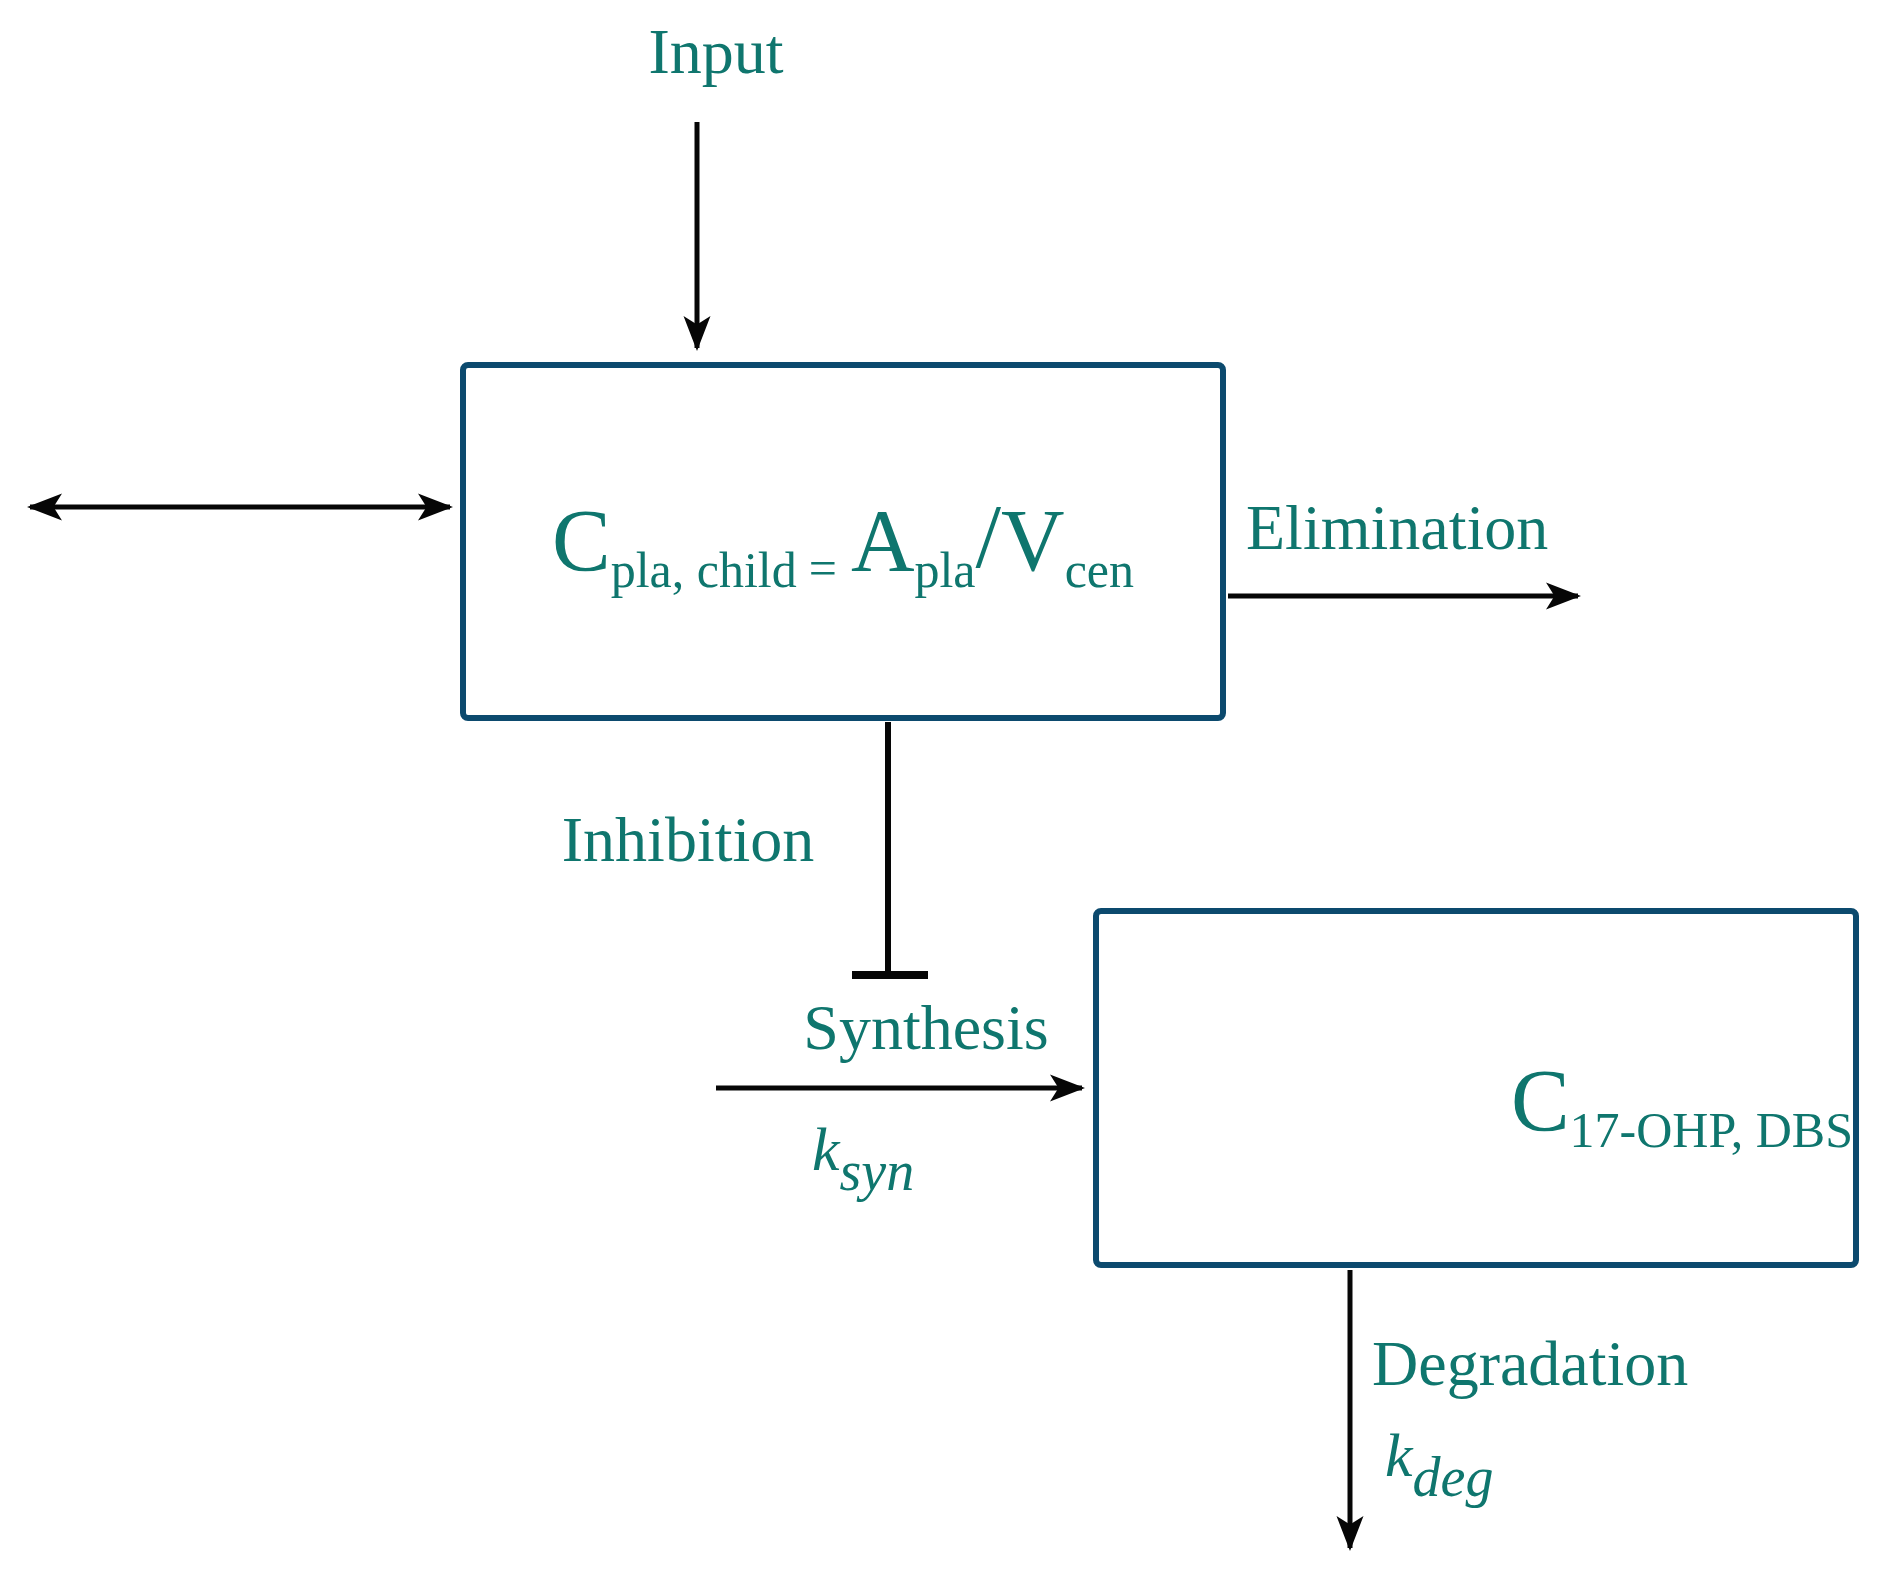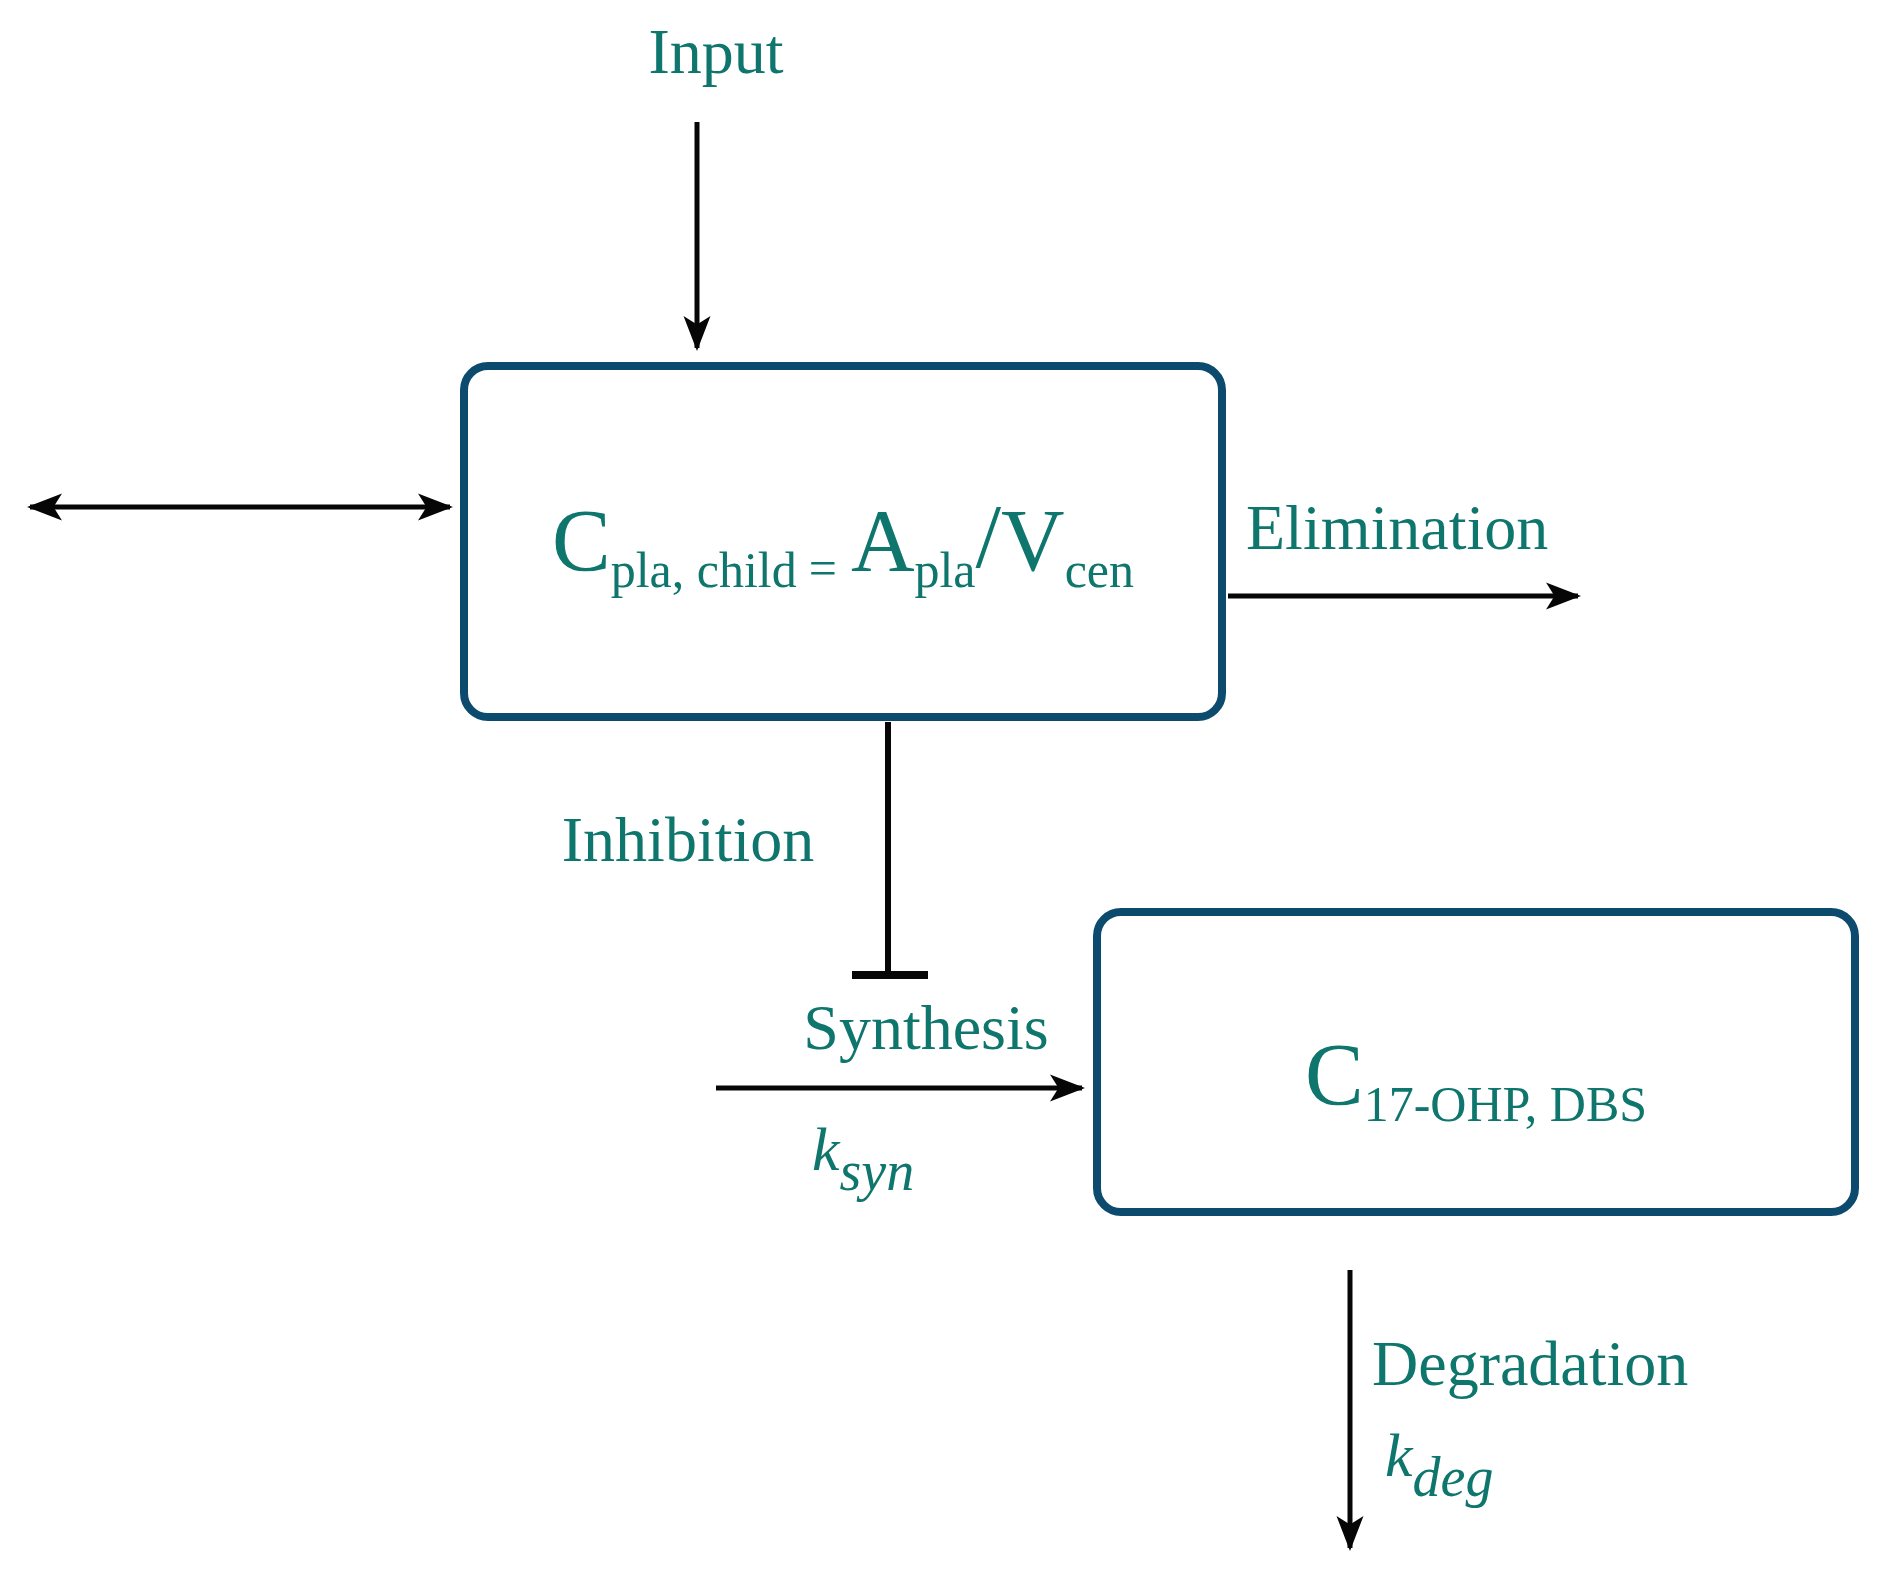--- a/index.html
+++ b/index.html
@@ -17,39 +17,40 @@
     overflow: hidden;
   }
   #arrow-layer {
     position: absolute;
     left: 0; top: 0;
     width: 1899px;
     height: 1591px;
   }
   .compartment {
     position: absolute;
-    border: 8px solid #0c4a6e;
-    border-radius: 28px;
+    border: 6px solid #0c4a6e;
+    border-radius: 8px;
     background: #ffffff;
     display: flex;
     align-items: center;
     justify-content: center;
     box-sizing: border-box;
   }
   #box-plasma {
     left: 460px;
     top: 362px;
     width: 766px;
     height: 359px;
   }
   #box-dbs {
     left: 1093px;
     top: 908px;
     width: 766px;
-    height: 308px;
+    height: 360px;
+    justify-content: flex-end;
   }
   .diagram-label {
     position: absolute;
     font-size: 64px;
     line-height: 1.05;
     white-space: nowrap;
   }
   .centered {
     transform: translateX(-50%);
   }

